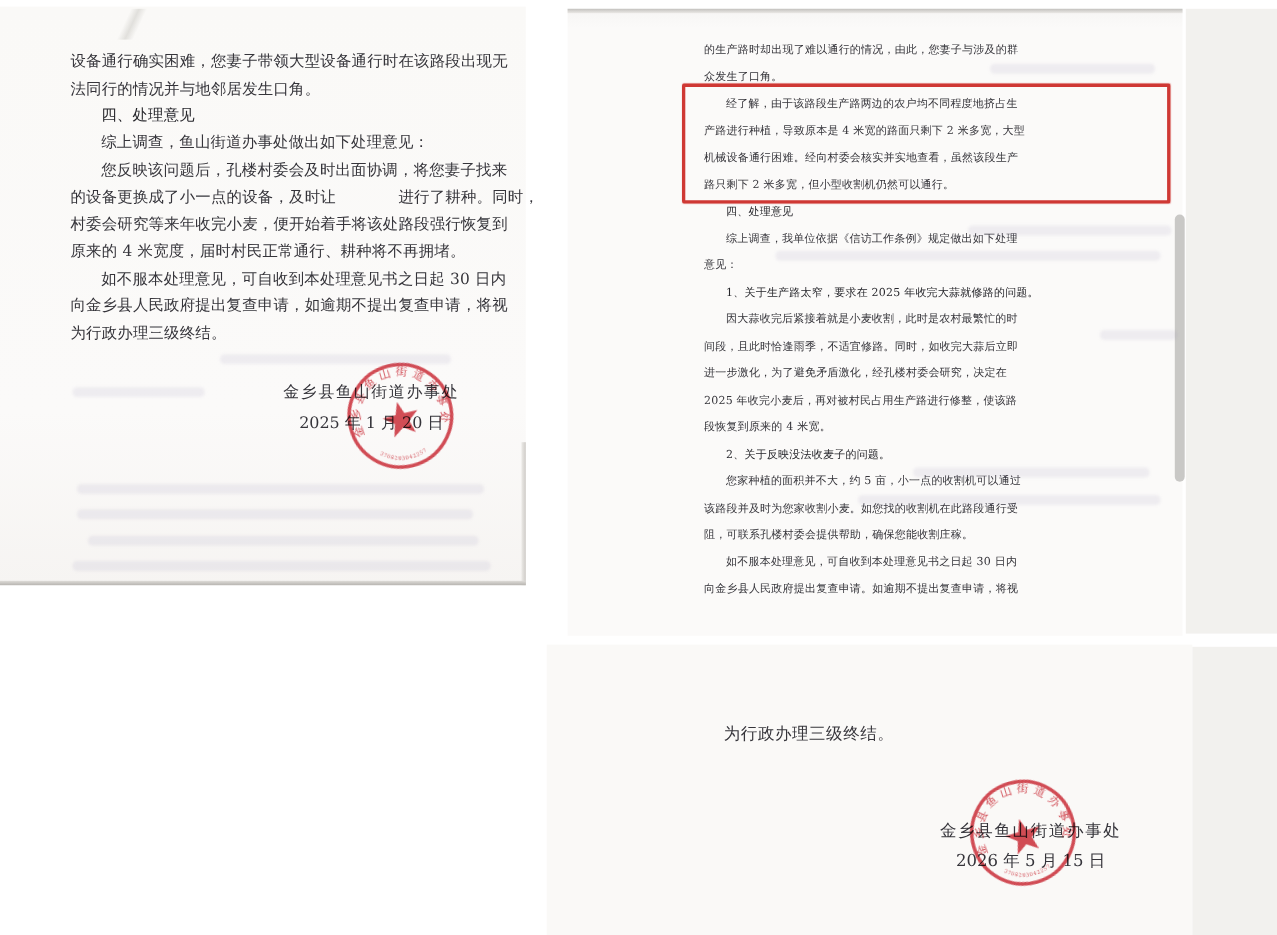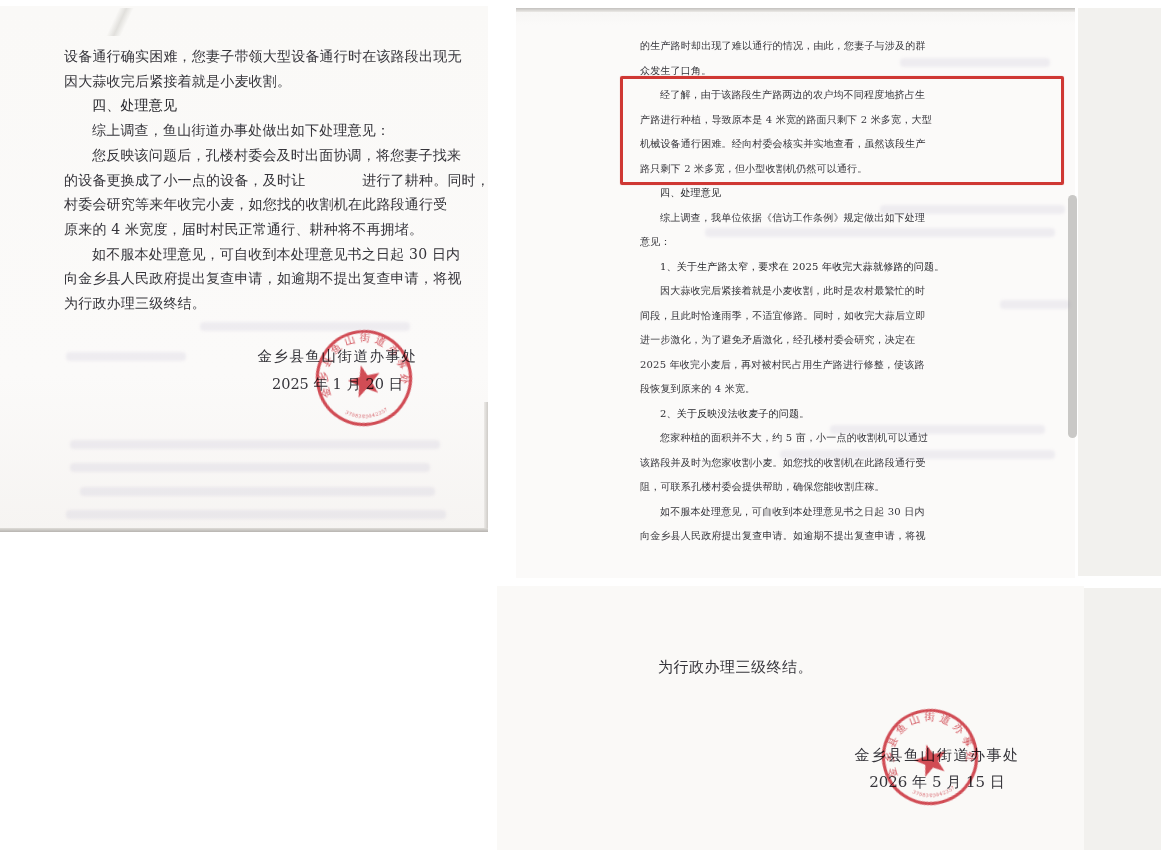--- a/index.html
+++ b/index.html
@@ -3,21 +3,21 @@
 <meta charset="utf-8">
 <style>
   html,body{margin:0;padding:0;background:#ffffff;}
   #canvas{
     position:relative;width:1161px;height:850px;overflow:hidden;
     background:#ffffff;
     font-family:"DejaVu Serif", serif;
     color:#35343a;
   }
   .page{position:absolute;background:#fbfaf8;}
-  #pageL{left:0;top:6px;width:478px;height:526px;background:linear-gradient(180deg,#faf9f7 0%,#fbfaf9 70%,#f6f4f2 100%);padding-left:10px;}
+  #pageL{left:0;top:6px;width:478px;height:526px;background:linear-gradient(180deg,#faf9f7 0%,#fbfaf9 70%,#f6f4f2 100%);}
   #pageL .shadow-b{position:absolute;left:0;bottom:0;width:100%;height:4px;background:linear-gradient(#dedcd8,#b7b4b0);}
   #pageL .edge-r{position:absolute;right:0;top:396px;width:4px;height:130px;background:linear-gradient(90deg,#eceae7,#cfccc8);}
   #pageR1{left:516px;top:8px;width:559px;height:570px;background:linear-gradient(180deg,#f6f5f4 0%,#fbfaf9 3%,#fbfaf9 100%);}
   #pageR1 .shadow-t{position:absolute;left:0;top:0;width:100%;height:4px;background:linear-gradient(#c3c1be,#ebe9e6);}
   #pageR2{left:497px;top:586px;width:587px;height:264px;background:#faf9f7;}
   .doc-flow{position:absolute;}
   .line{white-space:nowrap;}
   .line.indent{padding-left:2em;}
   .line.bold{font-weight:400;color:#26262b;}
   #flowL{left:64px;top:38px;font-size:14px;line-height:24.7px;letter-spacing:.2px;}
@@ -62,26 +62,26 @@
 </head>
 <body>
 
 <div id="canvas">
 
   <div class="page" id="pageL">
     <div class="fold"></div>
     <div class="doc-flow" id="flowL">
 
     <div class="line">设备通行确实困难，您妻子带领大型设备通行时在该路段出现无</div>
-        <div class="line">因大蒜收完后紧接着就是小麦收割。</div>
+        <div class="line">法同行的情况并与地邻居发生口角。</div>
         <div class="line indent bold">四、处理意见</div>
         <div class="line indent">综上调查，鱼山街道办事处做出如下处理意见：</div>
         <div class="line indent">您反映该问题后，孔楼村委会及时出面协调，将您妻子找来</div>
         <div class="line">的设备更换成了小一点的设备，及时让　　　　进行了耕种。同时，</div>
-        <div class="line">村委会研究等来年收完小麦，如您找的收割机在此路段通行受</div>
+        <div class="line">村委会研究等来年收完小麦，便开始着手将该处路段强行恢复到</div>
         <div class="line">原来的 4 米宽度，届时村民正常通行、耕种将不再拥堵。</div>
         <div class="line indent">如不服本处理意见，可自收到本处理意见书之日起 30 日内</div>
         <div class="line">向金乡县人民政府提出复查申请，如逾期不提出复查申请，将视</div>
         <div class="line">为行政办理三级终结。</div>
       </div>
     <div class="sig-block" id="sigL">
       <div class="sig-name">金乡县鱼山街道办事处</div>
       <div class="sig-date">2025 年 1 月 20 日</div>
     </div>
     <svg class="seal" id="sealL" viewBox="0 0 100 100">

